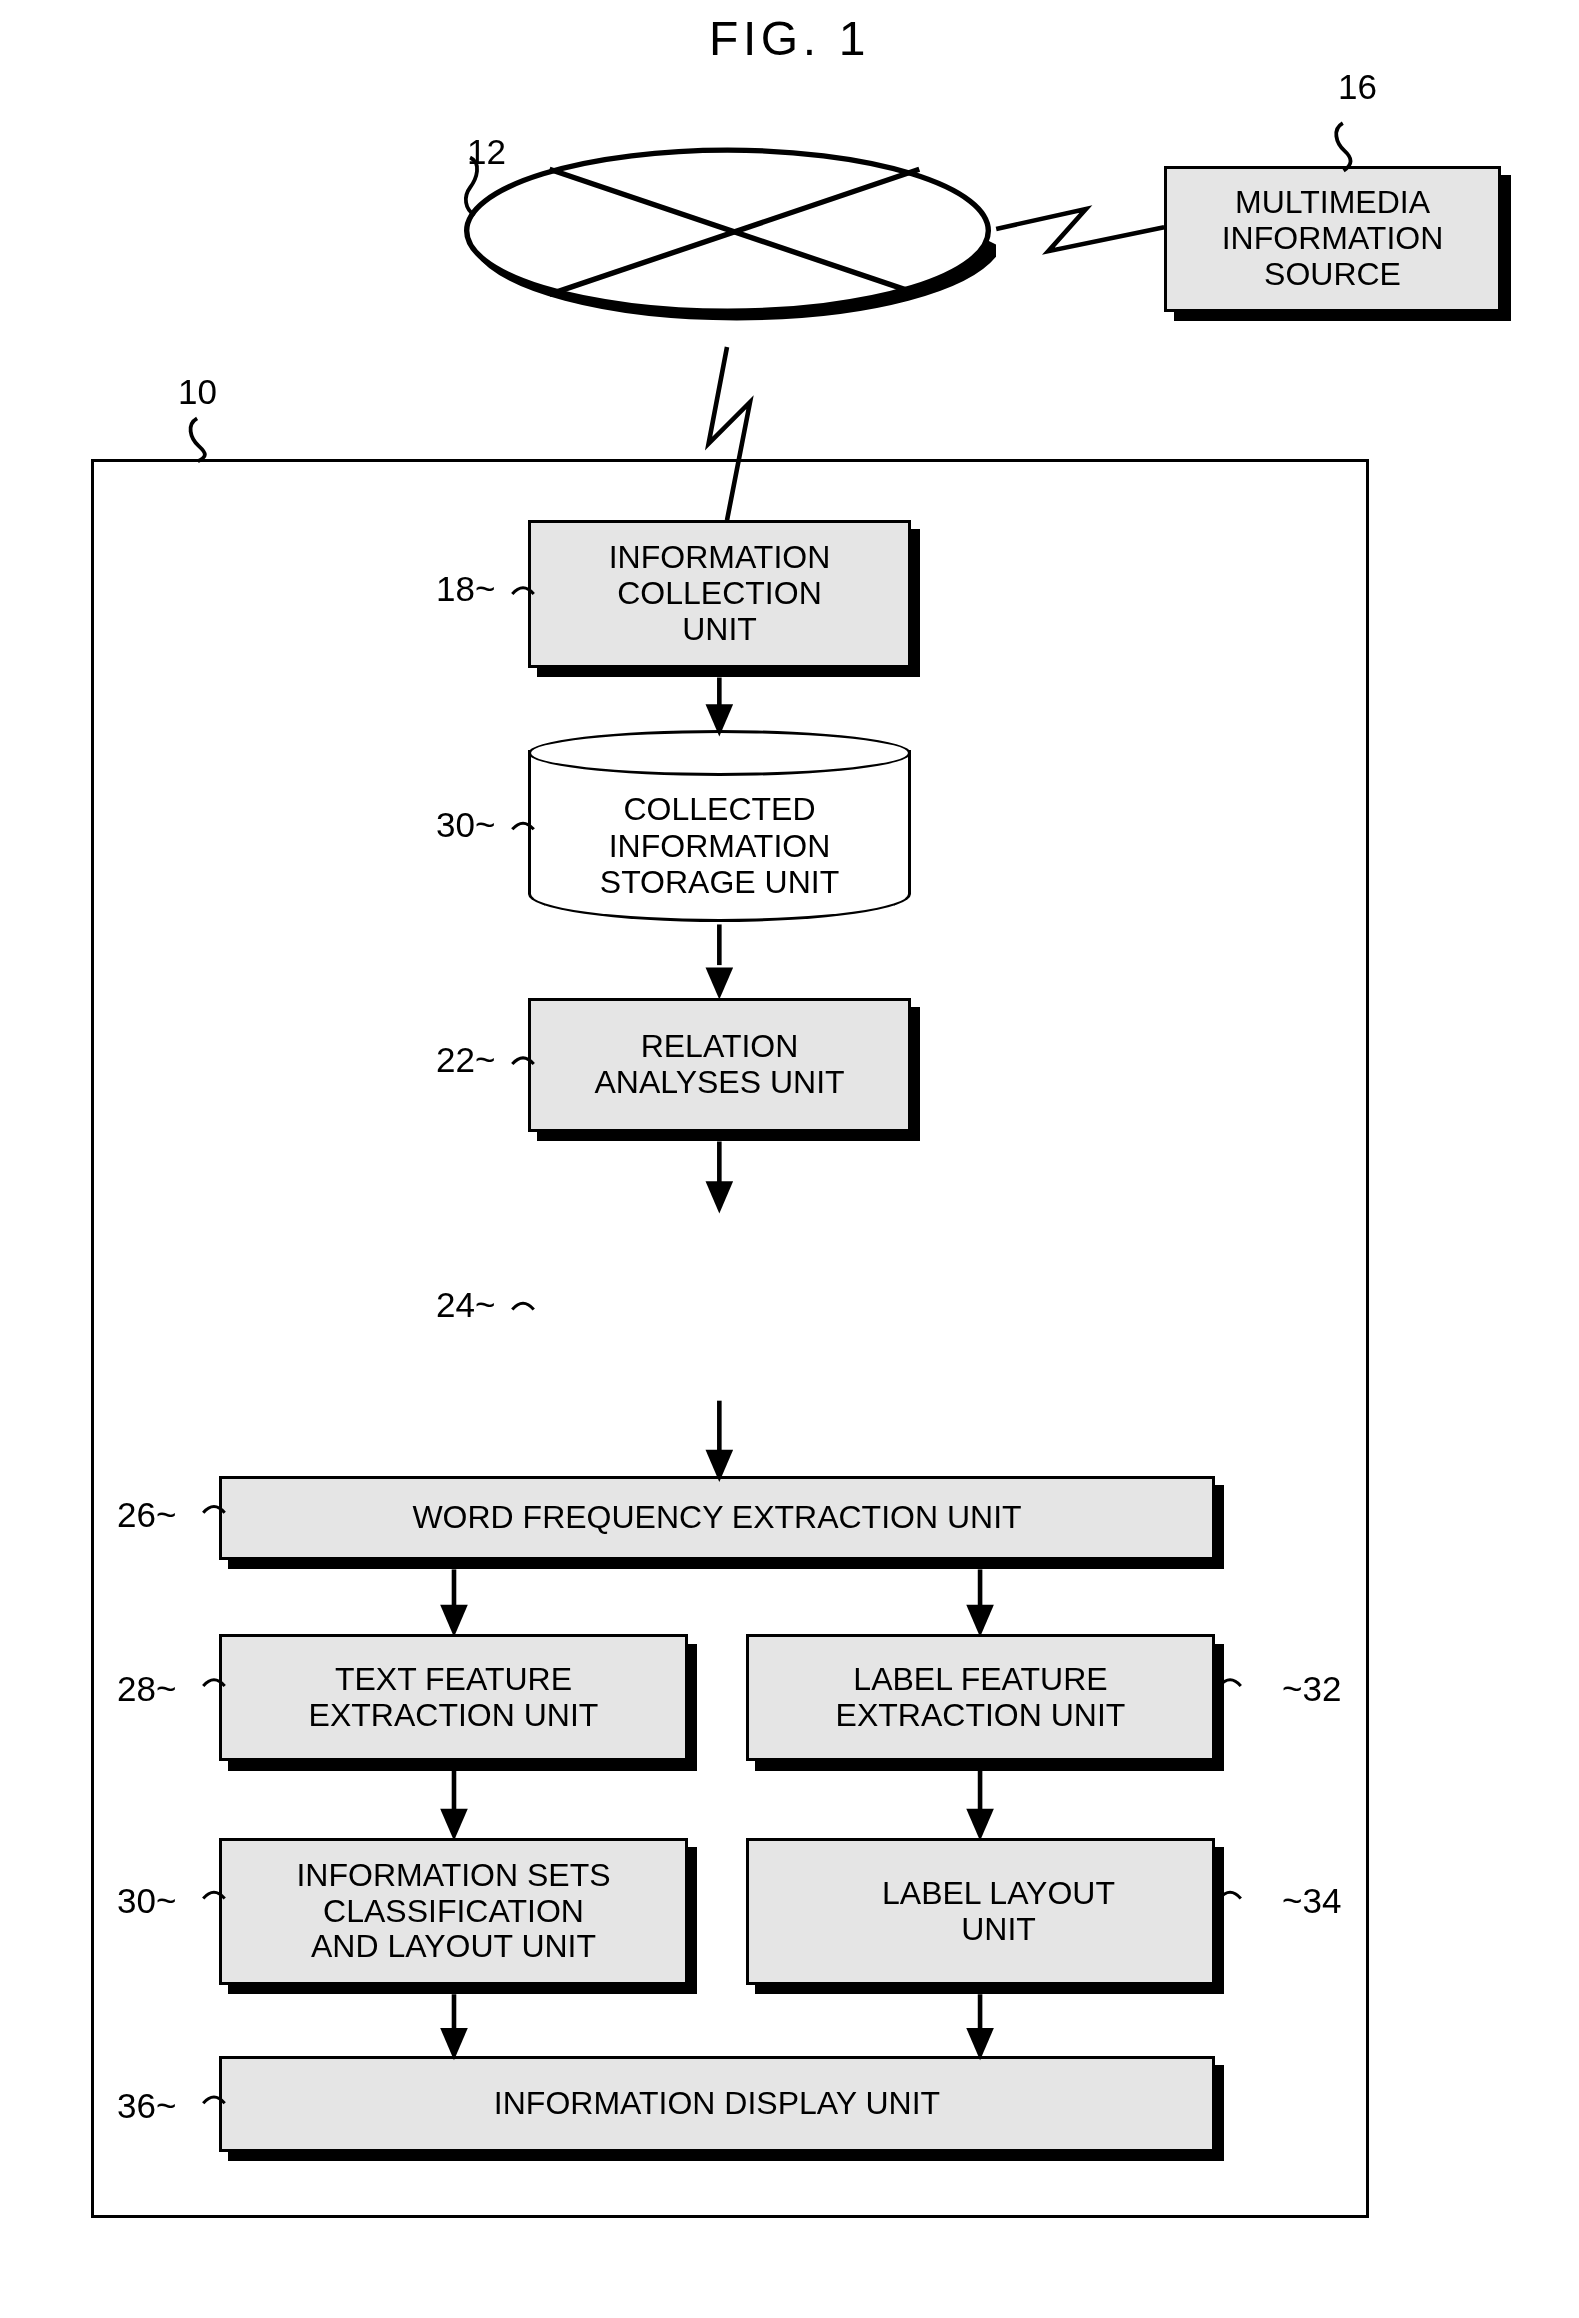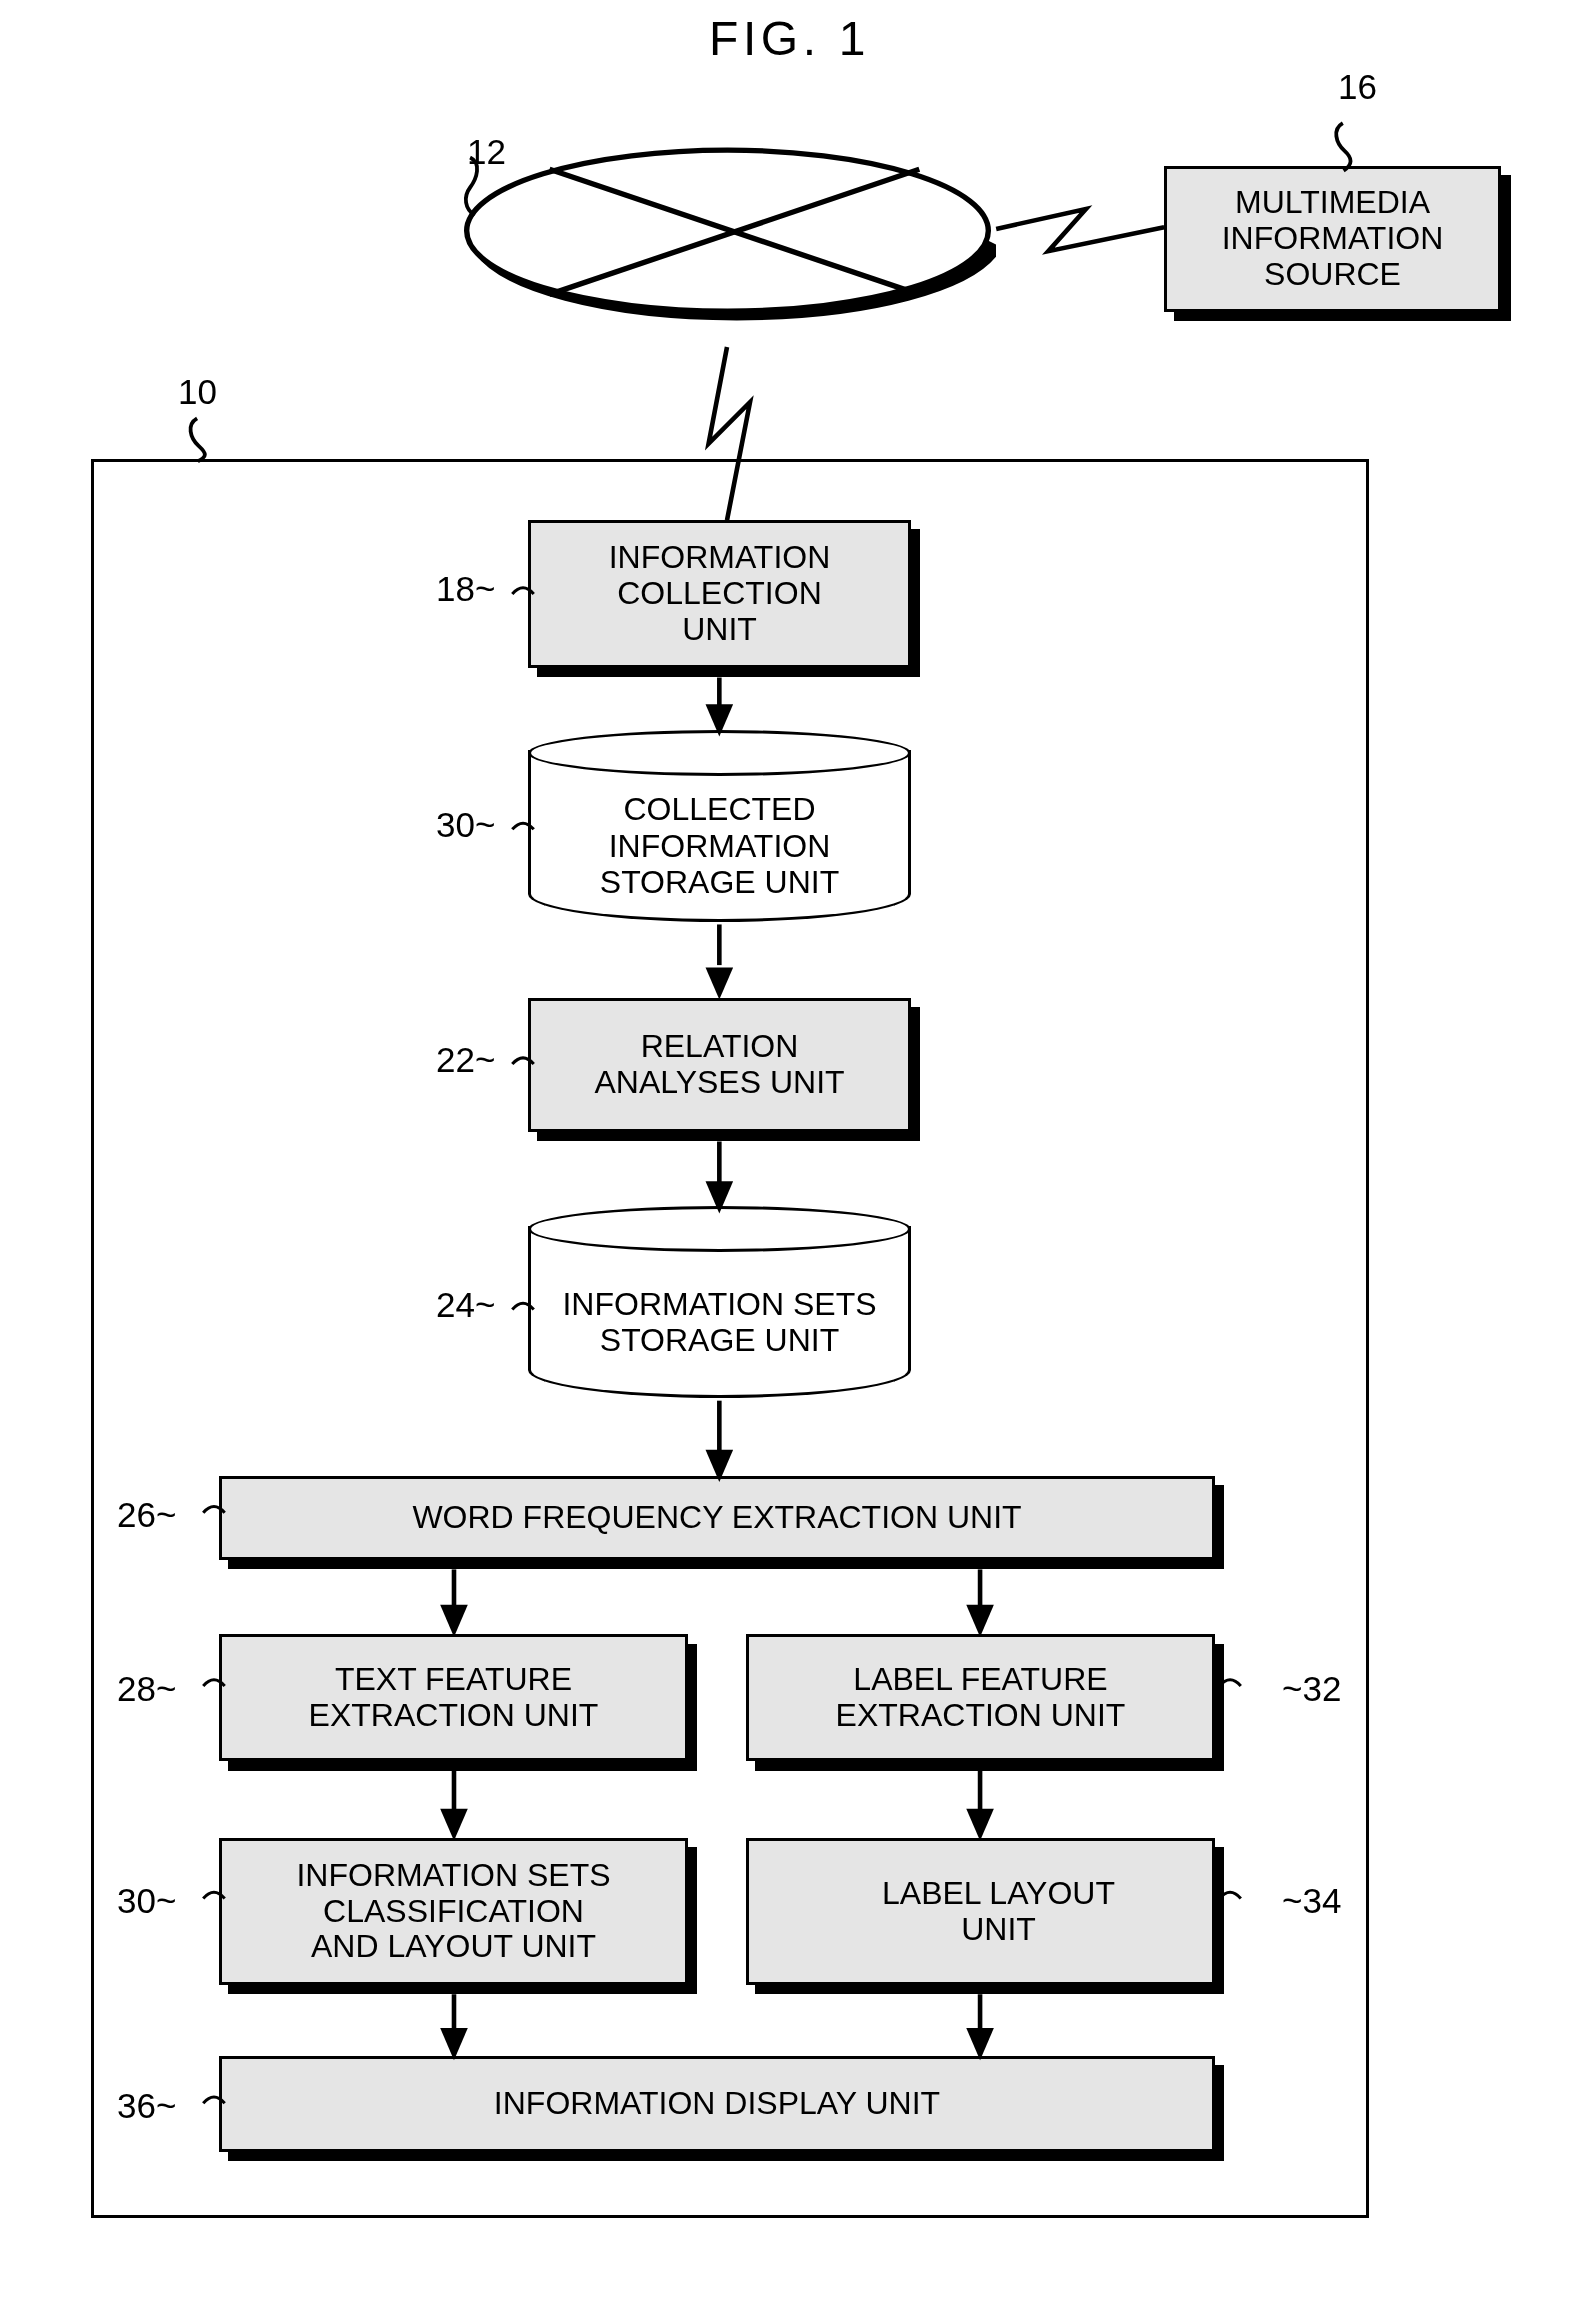--- a/index.html
+++ b/index.html
@@ -174,31 +174,20 @@
   <div class="ref" style="left:436px; top:1042px;">22~</div>
   <div class="shadow" style="left:537px; top:1007px; width:383px; height:134px;"></div>
   <div class="box" style="left:528px; top:998px; width:383px; height:134px;">
     <span>
       <span class="lbl">RELATION</span>
       <span class="lbl">ANALYSES UNIT</span>
     </span>
   </div>
 
   <div class="ref" style="left:436px; top:1287px;">24~</div>
-  <div class="cyl" style="left:528px; top:1206px; width:383px; height:192px;">
-    <div class="cyl-body"></div>
-    <div class="cyl-top"></div>
-    <div class="cyl-text">
-      <span>
-        <span class="lbl">INFORMATION</span>
-        <span class="lbl">SETS</span>
-        <span class="lbl">STORAGE UNIT</span>
-      </span>
-    </div>
-  </div>
 
   <div class="ref" style="left:117px; top:1497px;">26~</div>
   <div class="shadow" style="left:228px; top:1485px; width:996px; height:84px;"></div>
   <div class="box" style="left:219px; top:1476px; width:996px; height:84px;">
     <span class="lbl">WORD FREQUENCY EXTRACTION UNIT</span>
   </div>
 
   <div class="ref" style="left:117px; top:1671px;">28~</div>
   <div class="shadow" style="left:228px; top:1644px; width:469px; height:127px;"></div>
   <div class="box" style="left:219px; top:1634px; width:469px; height:127px;">

